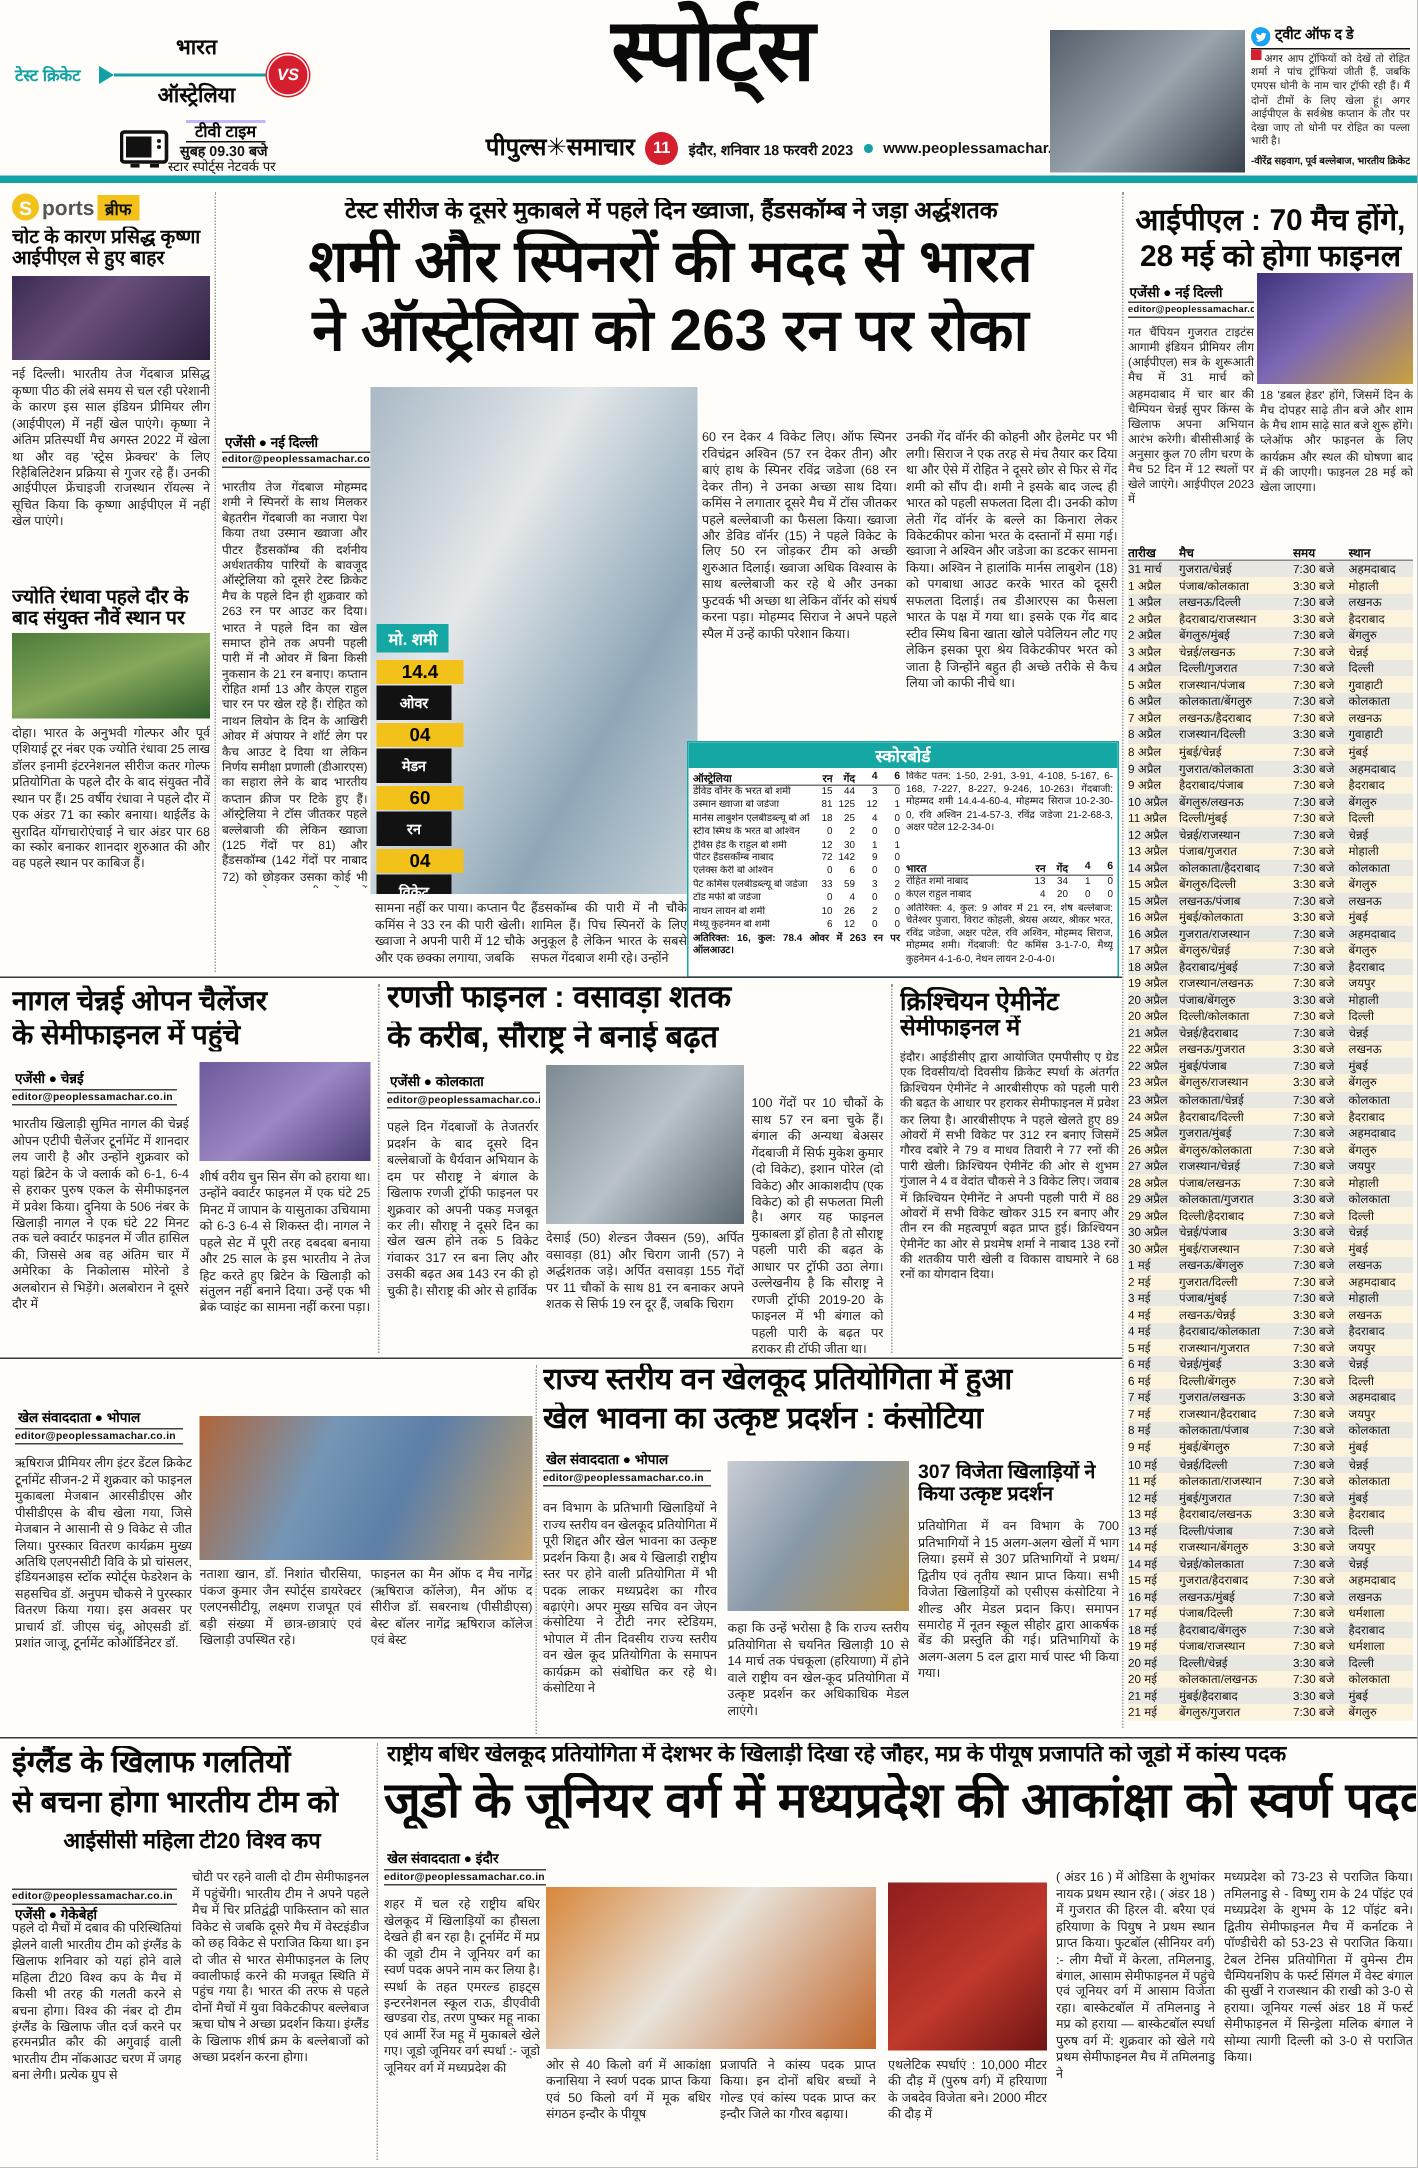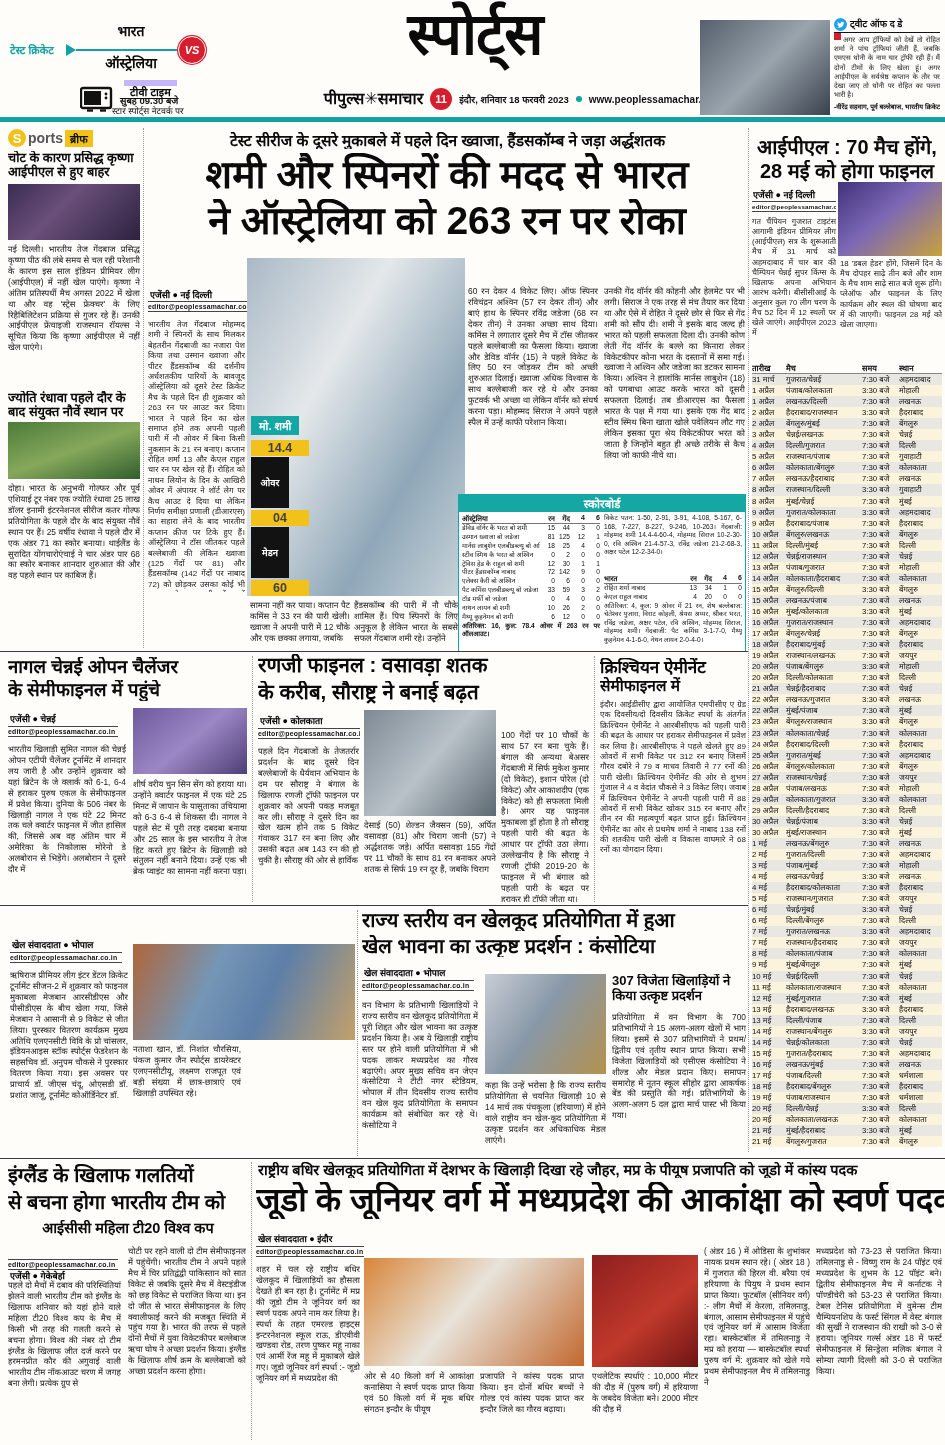--- a/index.html
+++ b/index.html
@@ -19,24 +19,24 @@
   .ph-purple{background:linear-gradient(140deg,#6d5a9c 0%,#9b87c4 50%,#4e3f78 100%);}
   .ph-gray{background:linear-gradient(130deg,#7e8a94 0%,#b9c2c9 50%,#5d6972 100%);}
   .ph-colorful{background:linear-gradient(115deg,#b0653a 0%,#7596b5 35%,#5d7fa8 60%,#c4a06a 100%);}
   .ph-award{background:linear-gradient(125deg,#c9cdd4 0%,#8898a8 45%,#b4914f 100%);}
   .ph-orange{background:linear-gradient(130deg,#d8863a 0%,#e8e3da 45%,#c2692f 100%);}
   .ph-red{background:linear-gradient(140deg,#8e1e1e 0%,#c0392b 55%,#6e1414 100%);}
   .ph-gold{background:linear-gradient(140deg,#41327a 0%,#7c68b5 45%,#c9a23c 100%);}
   .ph-navy{background:linear-gradient(135deg,#55606c 0%,#9aa4ad 50%,#39424c 100%);}
   .vsep{border-left:1px dotted #9a9a9a;width:0;}
   .hrule{border-top:1.5px solid #3a3a3a;height:0;}
-  .chip-v{width:58px;text-align:center;font-weight:bold;font-size:12.5px;background:#f2c21a;color:#404040;
+  .chip-v{width:58px;text-align:center;font-weight:bold;font-size:12.5px;background:#f2c21a;color:#000000;
           margin:2px 0 1px 0;padding:1px 0;}
-  .chip-l{width:38px;text-align:center;font-weight:bold;font-size:9.5px;background:#121212;color:#fff;
-          margin:0 0 1px 0;padding:19px 0;}
+  .chip-l{width:50px;text-align:center;font-weight:bold;font-size:9.5px;background:#121212;color:#fff;
+          margin:0 0 1px 0;padding:5px 0;}
   .sb{border:1.5px solid #14a7a3;background:#fff;}
   .sb-title{background:#14a7a3;color:#fff;font-weight:bold;font-size:11.5px;text-align:center;padding:1px 0;}
   .sb-cols{display:flex;gap:4px;padding:2px 3px;}
   .sb-col{flex:1;min-width:0;}
   .sb-hdr{display:flex;font-weight:bold;font-size:7px;border-bottom:1px solid #777;}
   .sb-row{display:flex;font-size:6.6px;line-height:1.35;}
   .sb-name{flex:1;white-space:nowrap;overflow:hidden;}
   .sb-n{width:15px;text-align:right;flex:none;}
   .sb-note{font-size:6.6px;line-height:1.3;text-align:justify;}
   .sched-hd{display:flex;font-weight:bold;font-size:8px;border-bottom:1px solid #888;}
@@ -64,21 +64,21 @@
     <div class="abs hl ctr" style="left:88px;top:56px;width:86px;font-size:14px;">ऑस्ट्रेलिया</div>
     <div class="abs badge" style="left:178px;top:36px;width:28px;height:28px;font-size:11px;font-style:italic;border:1.5px solid #fff;box-shadow:0 0 0 1px #d61f2e;">VS</div>
     <svg class="abs" style="left:80px;top:84px;" width="34" height="28" viewBox="0 0 34 28">
       <rect x="1" y="4" width="30" height="20" rx="2" fill="none" stroke="#111" stroke-width="2.4"></rect>
       <rect x="4" y="7" width="17" height="14" fill="#111"></rect>
       <circle cx="26" cy="10" r="1.4" fill="#111"></circle>
         <circle cx="26" cy="14" r="1.4" fill="#111"></circle>
       <line x1="7" y1="26.5" x2="13" y2="26.5" stroke="#111" stroke-width="2.4"></line>
       <line x1="20" y1="26.5" x2="26" y2="26.5" stroke="#111" stroke-width="2.4"></line>
     </svg>
-    <div class="abs hl" style="left:124px;top:80px;font-size:11px;border-bottom:1px solid #111;border-top:6px solid #c4b5fd;padding:0 6px;">टीवी टाइम</div>
+    <div class="abs hl" style="left:124px;top:80px;font-size:11px;border-bottom:1px solid #111;border-top:2px solid #c4b5fd;padding:0 6px;">टीवी टाइम</div>
     <div class="abs" style="left:120px;top:94px;font-size:9.5px;font-weight:bold;">सुबह 09.30 बजे</div>
     <div class="abs" style="left:112px;top:105px;font-size:8.8px;">स्टार स्पोर्ट्स नेटवर्क पर</div>
 
     <div class="abs hl ctr" style="left:320px;top:2px;width:310px;font-size:58px;letter-spacing:-1px;">स्पोर्ट्स</div>
 
     <div class="abs" style="left:282px;top:88px;width:470px;display:flex;align-items:center;gap:7px;justify-content:center;">
       <span class="hl" style="font-size:16px;white-space:nowrap;">पीपुल्स✳समाचार</span>
       <span class="badge" style="width:22px;height:22px;font-size:11px;flex:none;">11</span>
       <span style="font-size:9.5px;font-weight:bold;white-space:nowrap;">इंदौर, शनिवार 18 फरवरी 2023</span>
       <span style="width:6px;height:6px;border-radius:50%;background:#12a1a5;flex:none;"></span>
@@ -832,20 +832,21 @@
   <div class="abs hl" style="left:600px;top:677px;width:146px;font-size:15.5px;white-space:nowrap;overflow:hidden;">सेमीफाइनल में</div>
   <div class="abs jtxt" style="left:600px;top:700px;width:146px;height:202px;font-size:8px;">इंदौर। आईडीसीए द्वारा आयोजित एमपीसीए ए ग्रेड एक दिवसीय/दो दिवसीय क्रिकेट स्पर्धा के अंतर्गत क्रिश्चियन ऐमीनेंट ने आरबीसीएफ को पहली पारी की बढ़त के आधार पर हराकर सेमीफाइनल में प्रवेश कर लिया है। आरबीसीएफ ने पहले खेलते हुए 89 ओवरों में सभी विकेट पर 312 रन बनाए जिसमें गौरव दबोरे ने 79 व माधव तिवारी ने 77 रनों की पारी खेली। क्रिश्चियन ऐमीनेंट की ओर से शुभम गुंजाल ने 4 व वेदांत चौकसे ने 3 विकेट लिए। जवाब में क्रिश्चियन ऐमीनेंट ने अपनी पहली पारी में 88 ओवरों में सभी विकेट खोकर 315 रन बनाए और तीन रन की महत्वपूर्ण बढ़त प्राप्त हुई। क्रिश्चियन ऐमीनेंट का ओर से प्रथमेष शर्मा ने नाबाद 138 रनों की शतकीय पारी खेली व विकास वाघमारे ने 68 रनों का योगदान दिया।</div>
 
   <div class="abs hrule" style="left:0;top:905px;width:748px;"></div>
 
   <div class="abs byline" style="left:12px;top:938px;width:116px;">खेल संवाददाता ● भोपाल</div>
   <div class="abs email" style="left:10px;top:952px;width:112px;">editor@peoplessamachar.co.in</div>
   <div class="abs photo ph-colorful" style="left:133px;top:944px;width:222px;height:96px;"></div>
   <div class="abs jtxt" style="left:10px;top:970px;width:118px;height:188px;">ऋषिराज प्रीमियर लीग इंटर डेंटल क्रिकेट टूर्नामेंट सीजन-2 में शुक्रवार को फाइनल मुकाबला मेजबान आरसीडीएस और पीसीडीएस के बीच खेला गया, जिसे मेजबान ने आसानी से 9 विकेट से जीत लिया। पुरस्कार वितरण कार्यक्रम मुख्य अतिथि एलएनसीटी विवि के प्रो चांसलर, इंडियनआइस स्टॉक स्पोर्ट्स फेडरेशन के सहसचिव डॉ. अनुपम चौकसे ने पुरस्कार वितरण किया गया। इस अवसर पर प्राचार्य डॉ. जीएस चंदू, ओएसडी डॉ. प्रशांत जाजू, टूर्नामेंट कोऑर्डिनेटर डॉ.</div>
   <div class="abs jtxt" style="left:133px;top:1044px;width:108px;height:114px;">नताशा खान, डॉ. निशांत चौरसिया, पंकज कुमार जैन स्पोर्ट्स डायरेक्टर एलएनसीटीयू, लक्ष्मण राजपूत एवं बड़ी संख्या में छात्र-छात्राएं एवं खिलाड़ी उपस्थित रहे।</div>
+  <div class="abs jtxt" style="left:247px;top:1044px;width:108px;height:114px;">फाइनल का मैन ऑफ द मैच नागेंद्र (ऋषिराज कॉलेज), मैन ऑफ द सीरीज डॉ. सबरनाथ (पीसीडीएस) बेस्ट बॉलर नागेंद्र ऋषिराज कॉलेज एवं बेस्ट</div>
 
   <div class="abs vsep" style="left:357px;top:910px;height:246px;"></div>
 
   <div class="abs hl" style="left:362px;top:909px;width:384px;font-size:20px;white-space:nowrap;overflow:hidden;">राज्य स्तरीय वन खेलकूद प्रतियोगिता में हुआ</div>
   <div class="abs hl" style="left:362px;top:935px;width:384px;font-size:20px;white-space:nowrap;overflow:hidden;">खेल भावना का उत्कृष्ट प्रदर्शन : कंसोटिया</div>
   <div class="abs byline" style="left:364px;top:966px;width:116px;">खेल संवाददाता ● भोपाल</div>
   <div class="abs email" style="left:362px;top:980px;width:112px;">editor@peoplessamachar.co.in</div>
   <div class="abs photo ph-award" style="left:485px;top:974px;width:121px;height:100px;"></div>
   <div class="abs hl" style="left:612px;top:974px;width:134px;font-size:13px;height:34px;overflow:hidden;">307 विजेता खिलाड़ियों ने किया उत्कृष्ट प्रदर्शन</div>
   <div class="abs jtxt" style="left:362px;top:1000px;width:116px;height:158px;">वन विभाग के प्रतिभागी खिलाड़ियों ने राज्य स्तरीय वन खेलकूद प्रतियोगिता में पूरी शिद्दत और खेल भावना का उत्कृष्ट प्रदर्शन किया है। अब ये खिलाड़ी राष्ट्रीय स्तर पर होने वाली प्रतियोगिता में भी पदक लाकर मध्यप्रदेश का गौरव बढ़ाएंगे। अपर मुख्य सचिव वन जेएन कंसोटिया ने टीटी नगर स्टेडियम, भोपाल में तीन दिवसीय राज्य स्तरीय वन खेल कूद प्रतियोगिता के समापन कार्यक्रम को संबोधित कर रहे थे। कंसोटिया ने</div>

